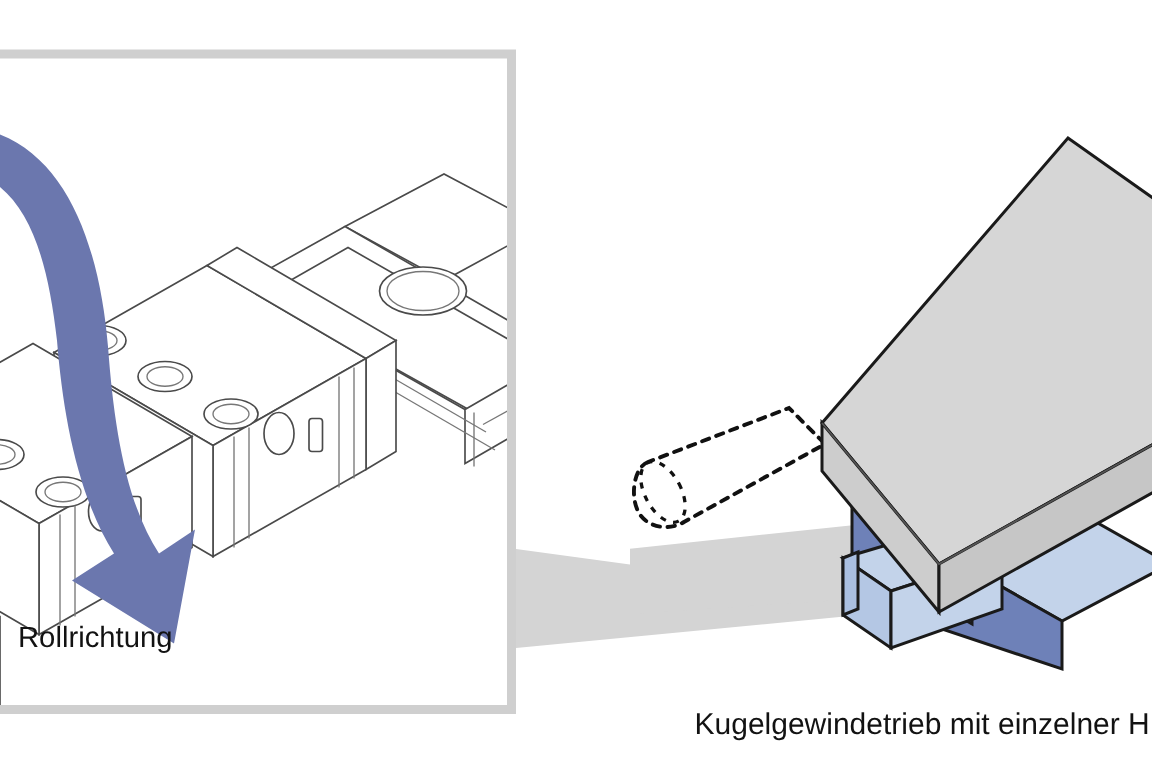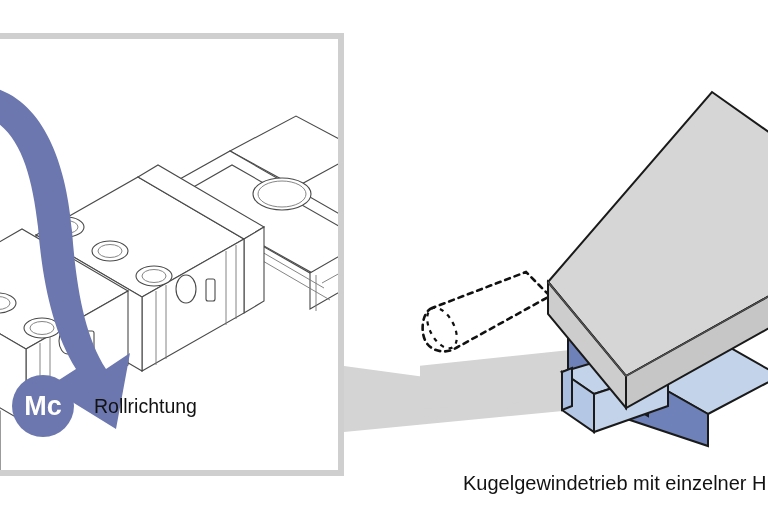--- a/index.html
+++ b/index.html
@@ -195,21 +195,20 @@
                  L 68,348
                  L 96,330
                  C 72,292 62,238 58,188
                  C 50,118 32,72 -22,72 Z" fill="#6b77ae"></path>
 
         <text x="-2" y="134" fill="#ffffff" font-family="Liberation Sans, sans-serif" font-size="48" font-weight="bold">c</text>
       </g>
     </svg>
 
     <div id="legend">
-      <div id="legend-badge">Mc</div>
       <div id="legend-label">Rollrichtung</div>
     </div>
   </div>
 
   <svg id="connector" viewBox="0 0 250 86">
     <polygon points="0,10 250,44 250,52 0,76" fill="#d4d4d4"></polygon>
   </svg>
 
   <svg id="right-art" viewBox="0 0 360 420">
     <defs>

